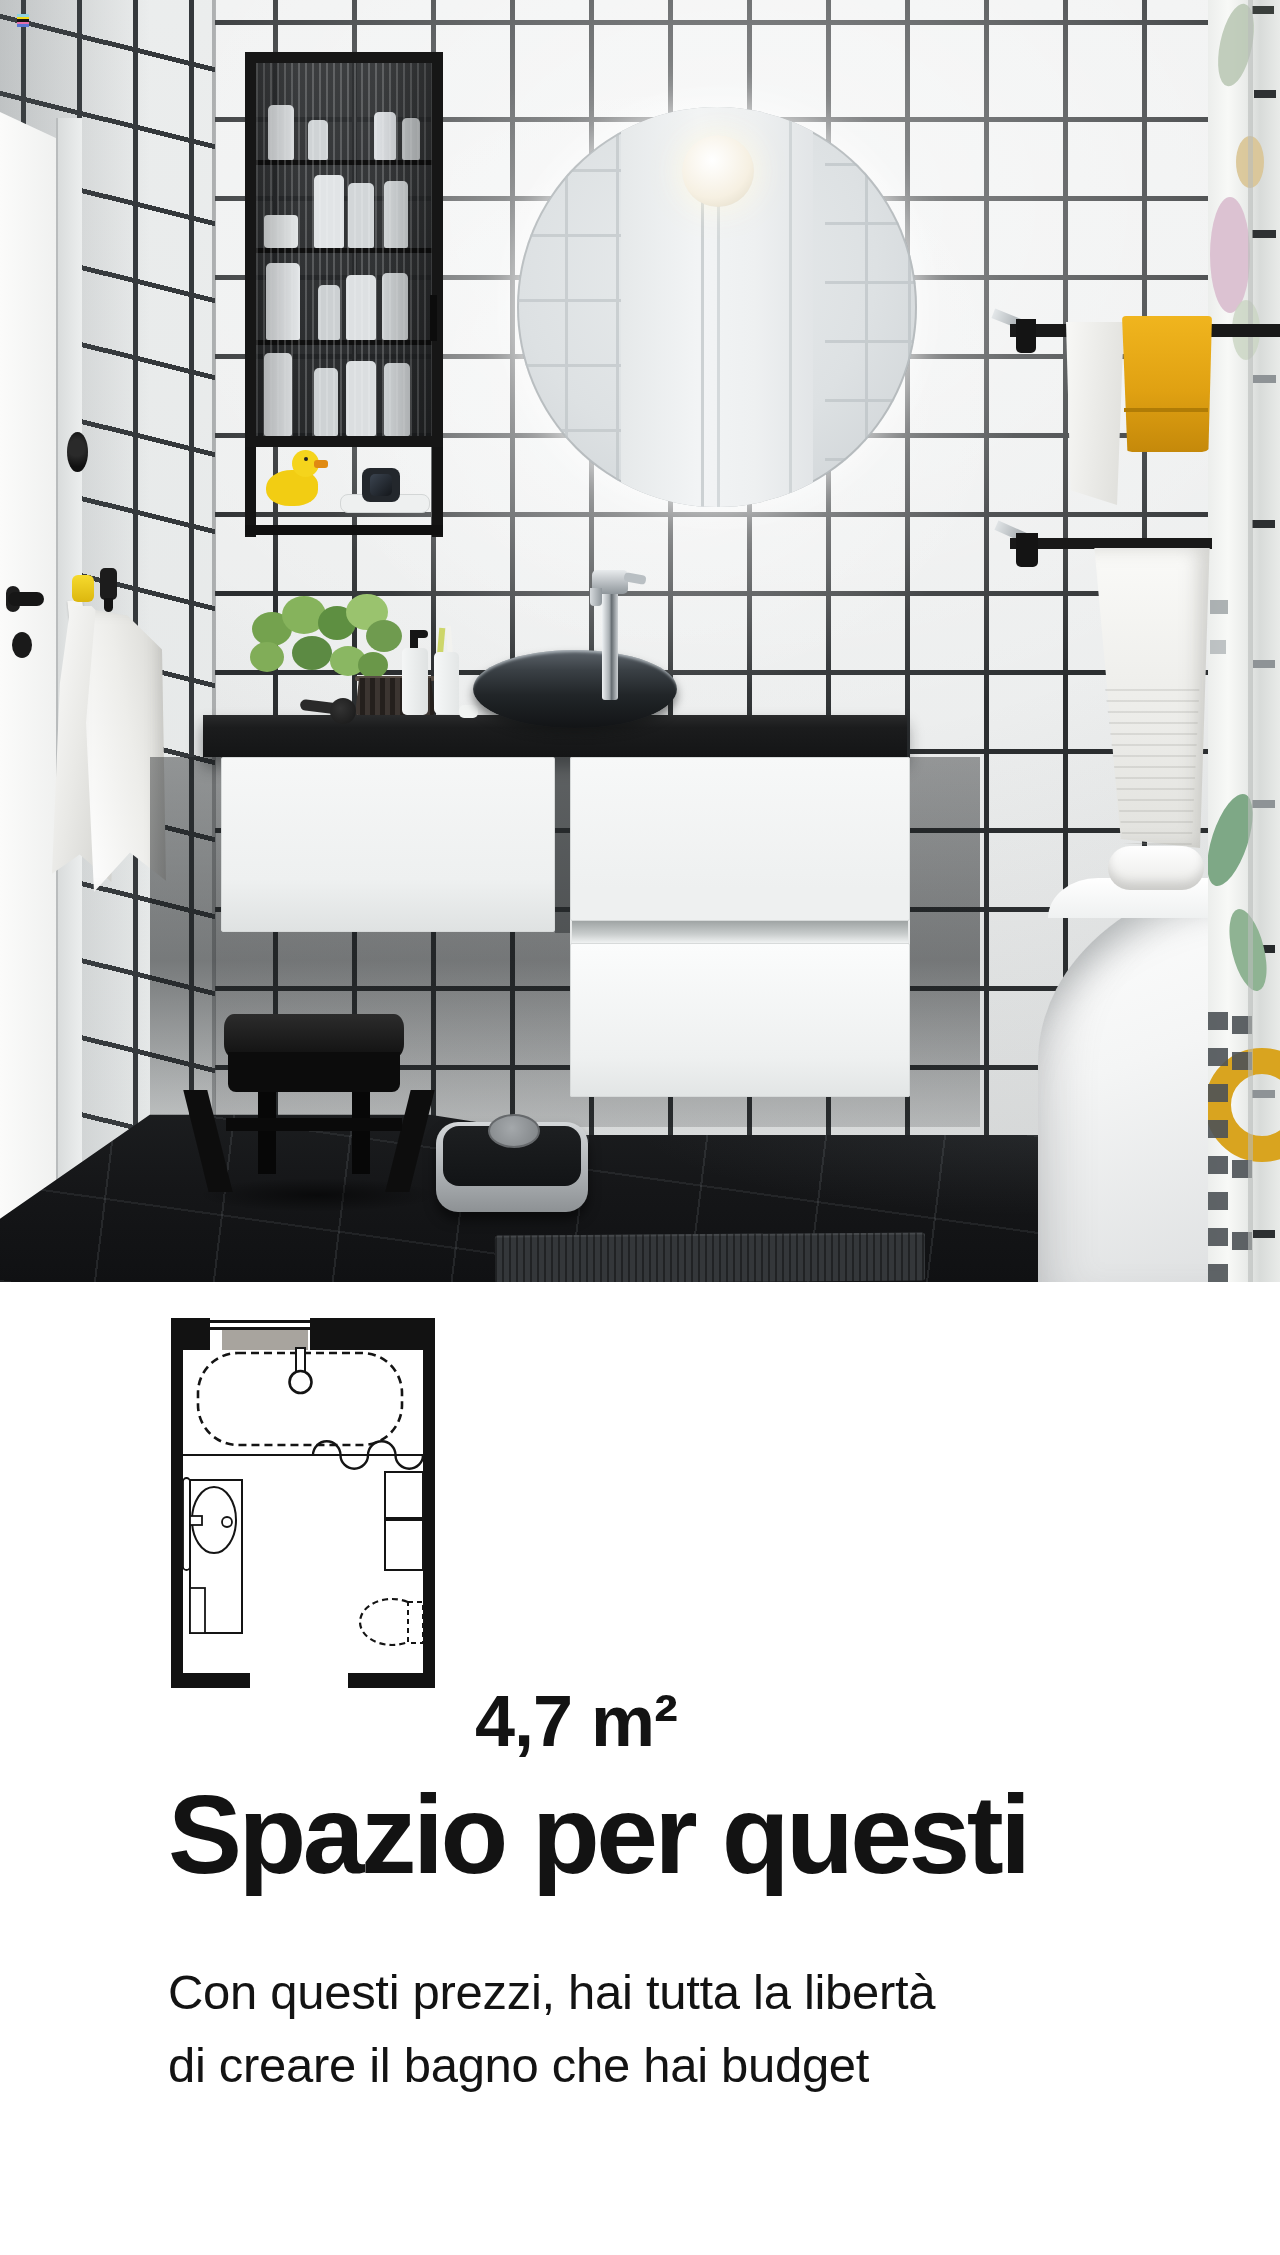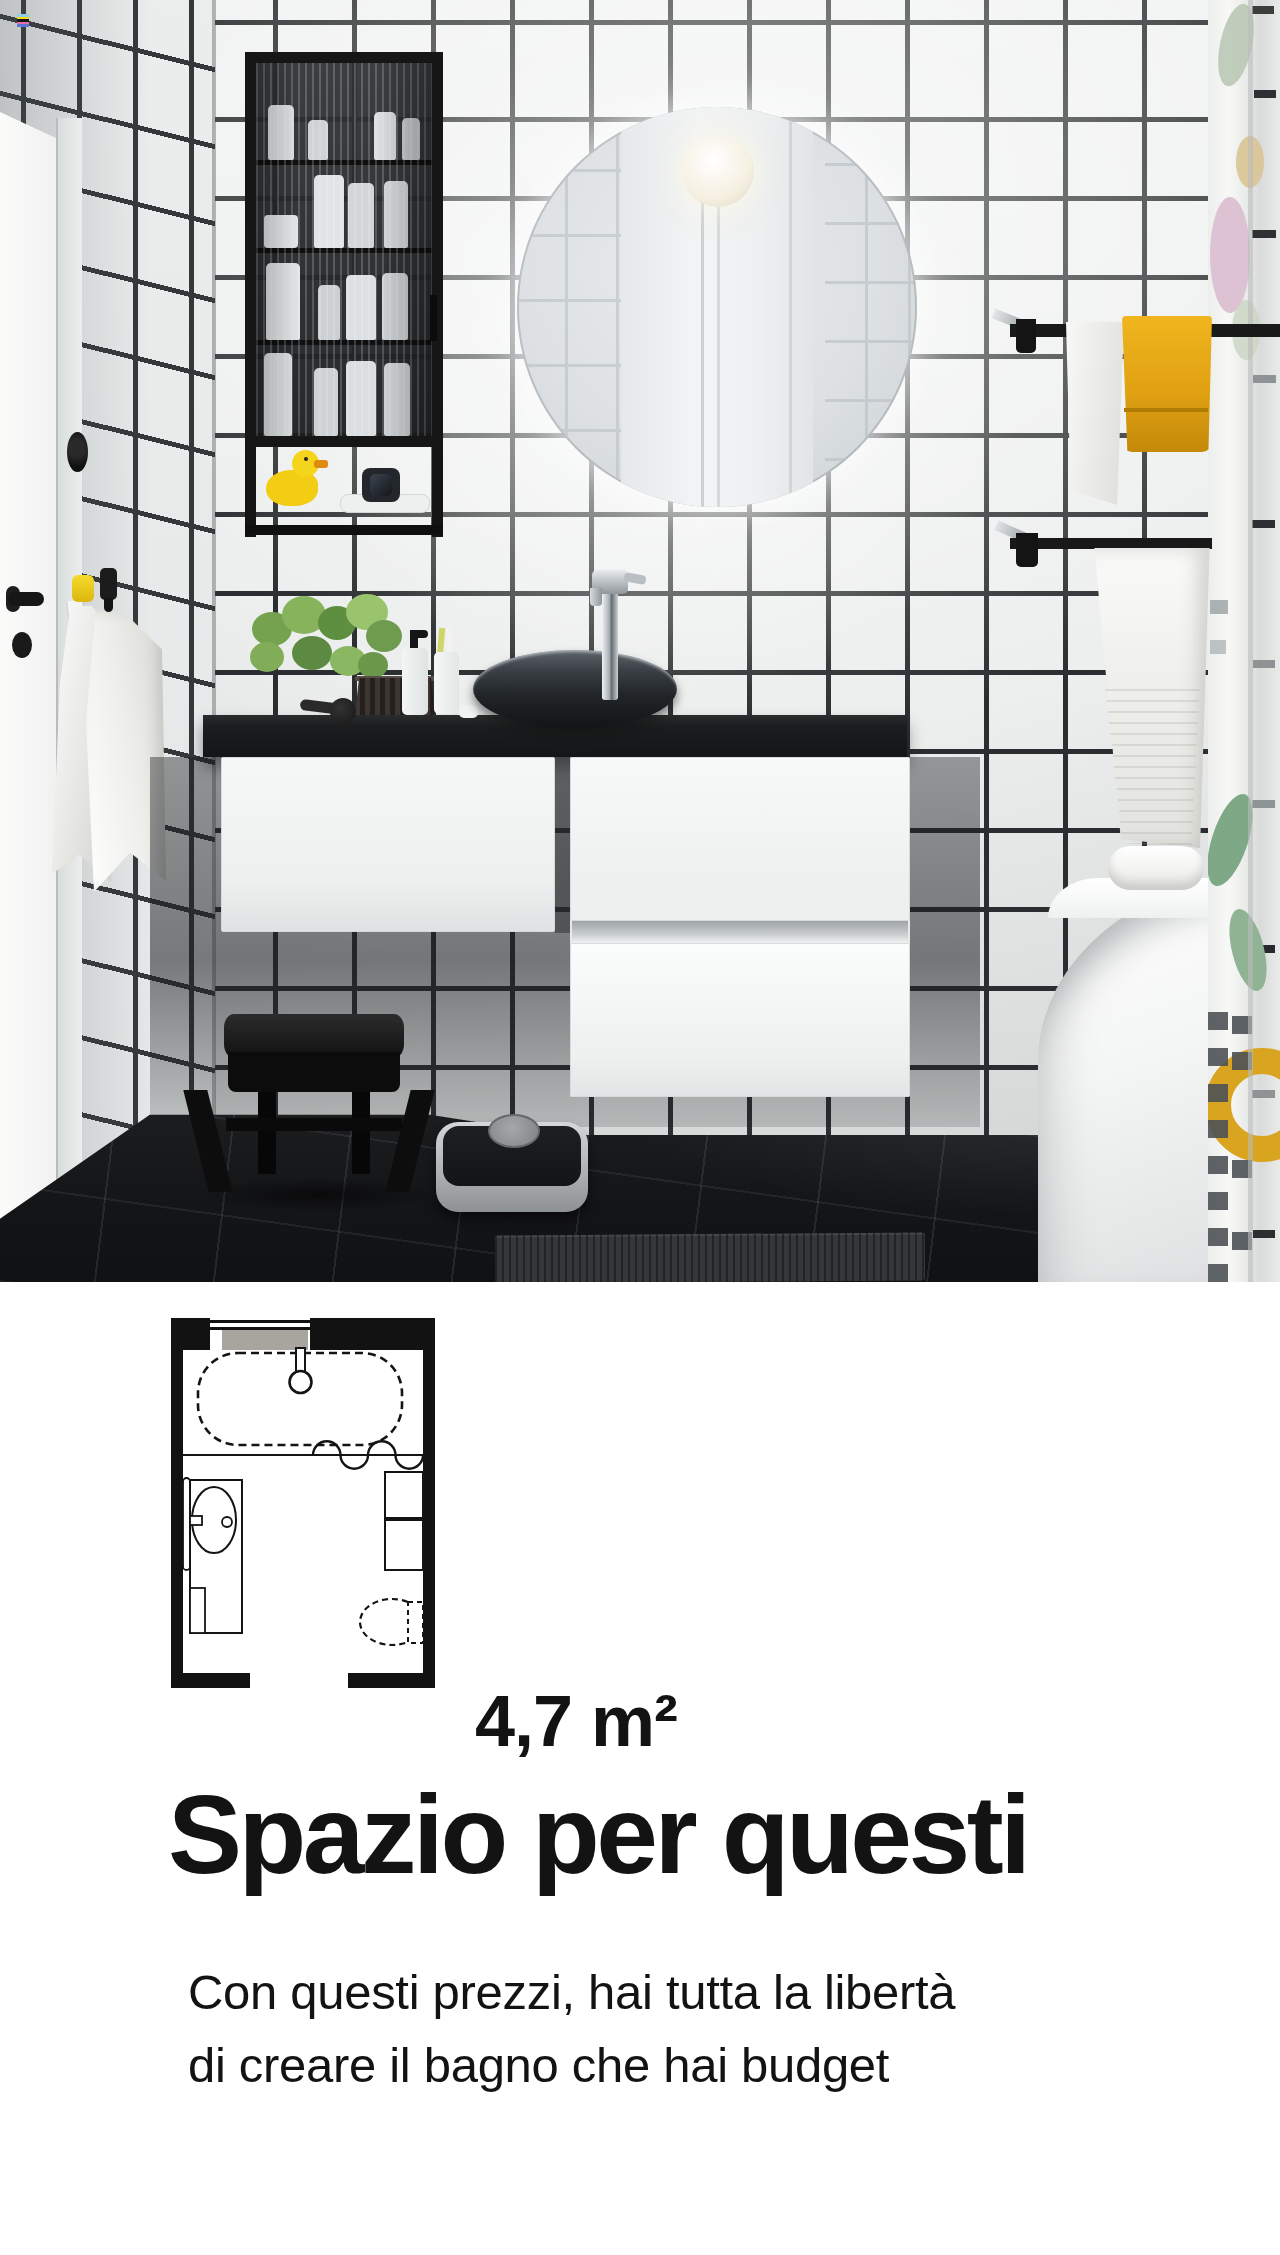--- a/index.html
+++ b/index.html
@@ -195,21 +195,21 @@
   .stool-shadow{left:198px;top:1178px;width:240px;height:34px;z-index:7;border-radius:50%;
       background:radial-gradient(closest-side,rgba(0,0,0,.55),rgba(0,0,0,0));}
 
   .glitch{left:17px;top:14px;width:12px;height:13px;z-index:12;display:flex;flex-direction:column;}
   .glitch span{flex:1;}
 
   
   .floorplan{left:171px;top:1318px;width:264px;height:370px;}
   .area-label{left:475px;top:1640px;font-size:72px;font-weight:bold;letter-spacing:-1px;margin-top:40px;}
   .headline{left:168px;top:1780px;width:1100px;font-size:111px;font-weight:bold;letter-spacing:-3.5px;line-height:1.0;white-space:nowrap;}
-  .bodytext{left:188px;top:1956px;width:960px;font-size:49px;line-height:73px;letter-spacing:-.3px;}
+  .bodytext{left:168px;top:1956px;width:960px;font-size:49px;line-height:73px;letter-spacing:-.3px;}
   .bodytext div{white-space:nowrap;}
 </style>
 </head>
 <body>
 
 <div class="page">
 
   <div class="photo">
 
     <div class="abs wall-left">

